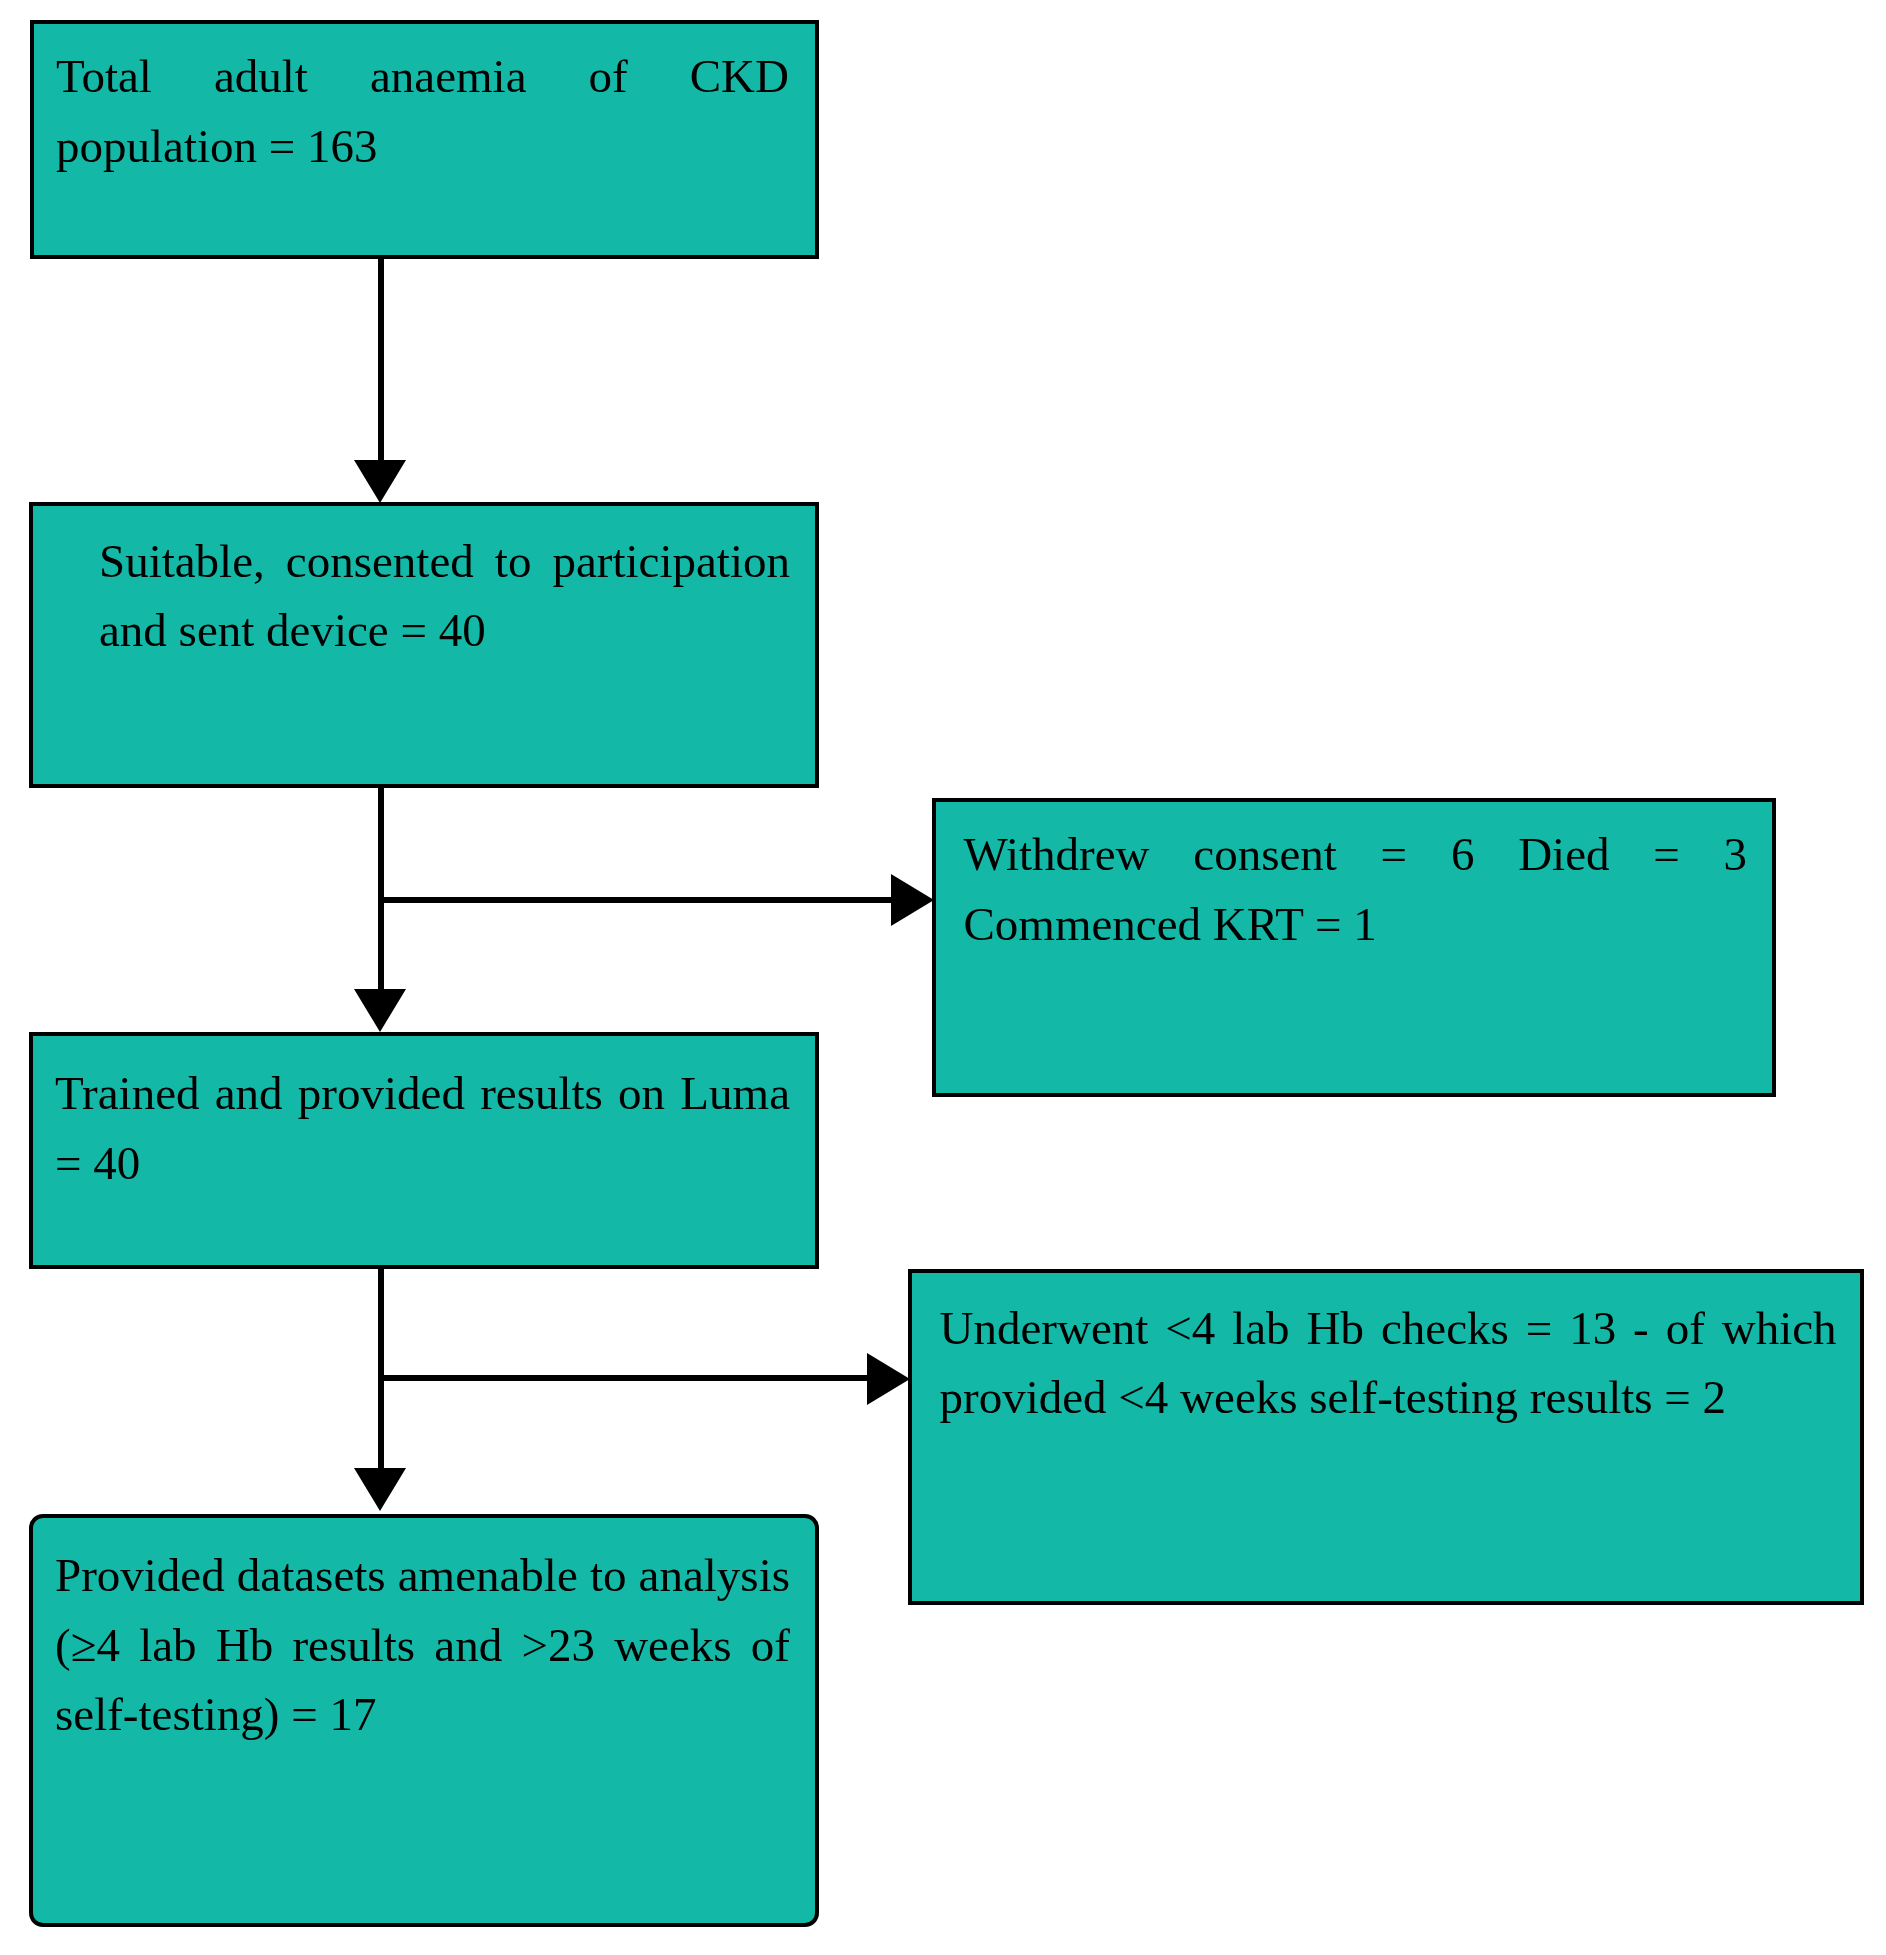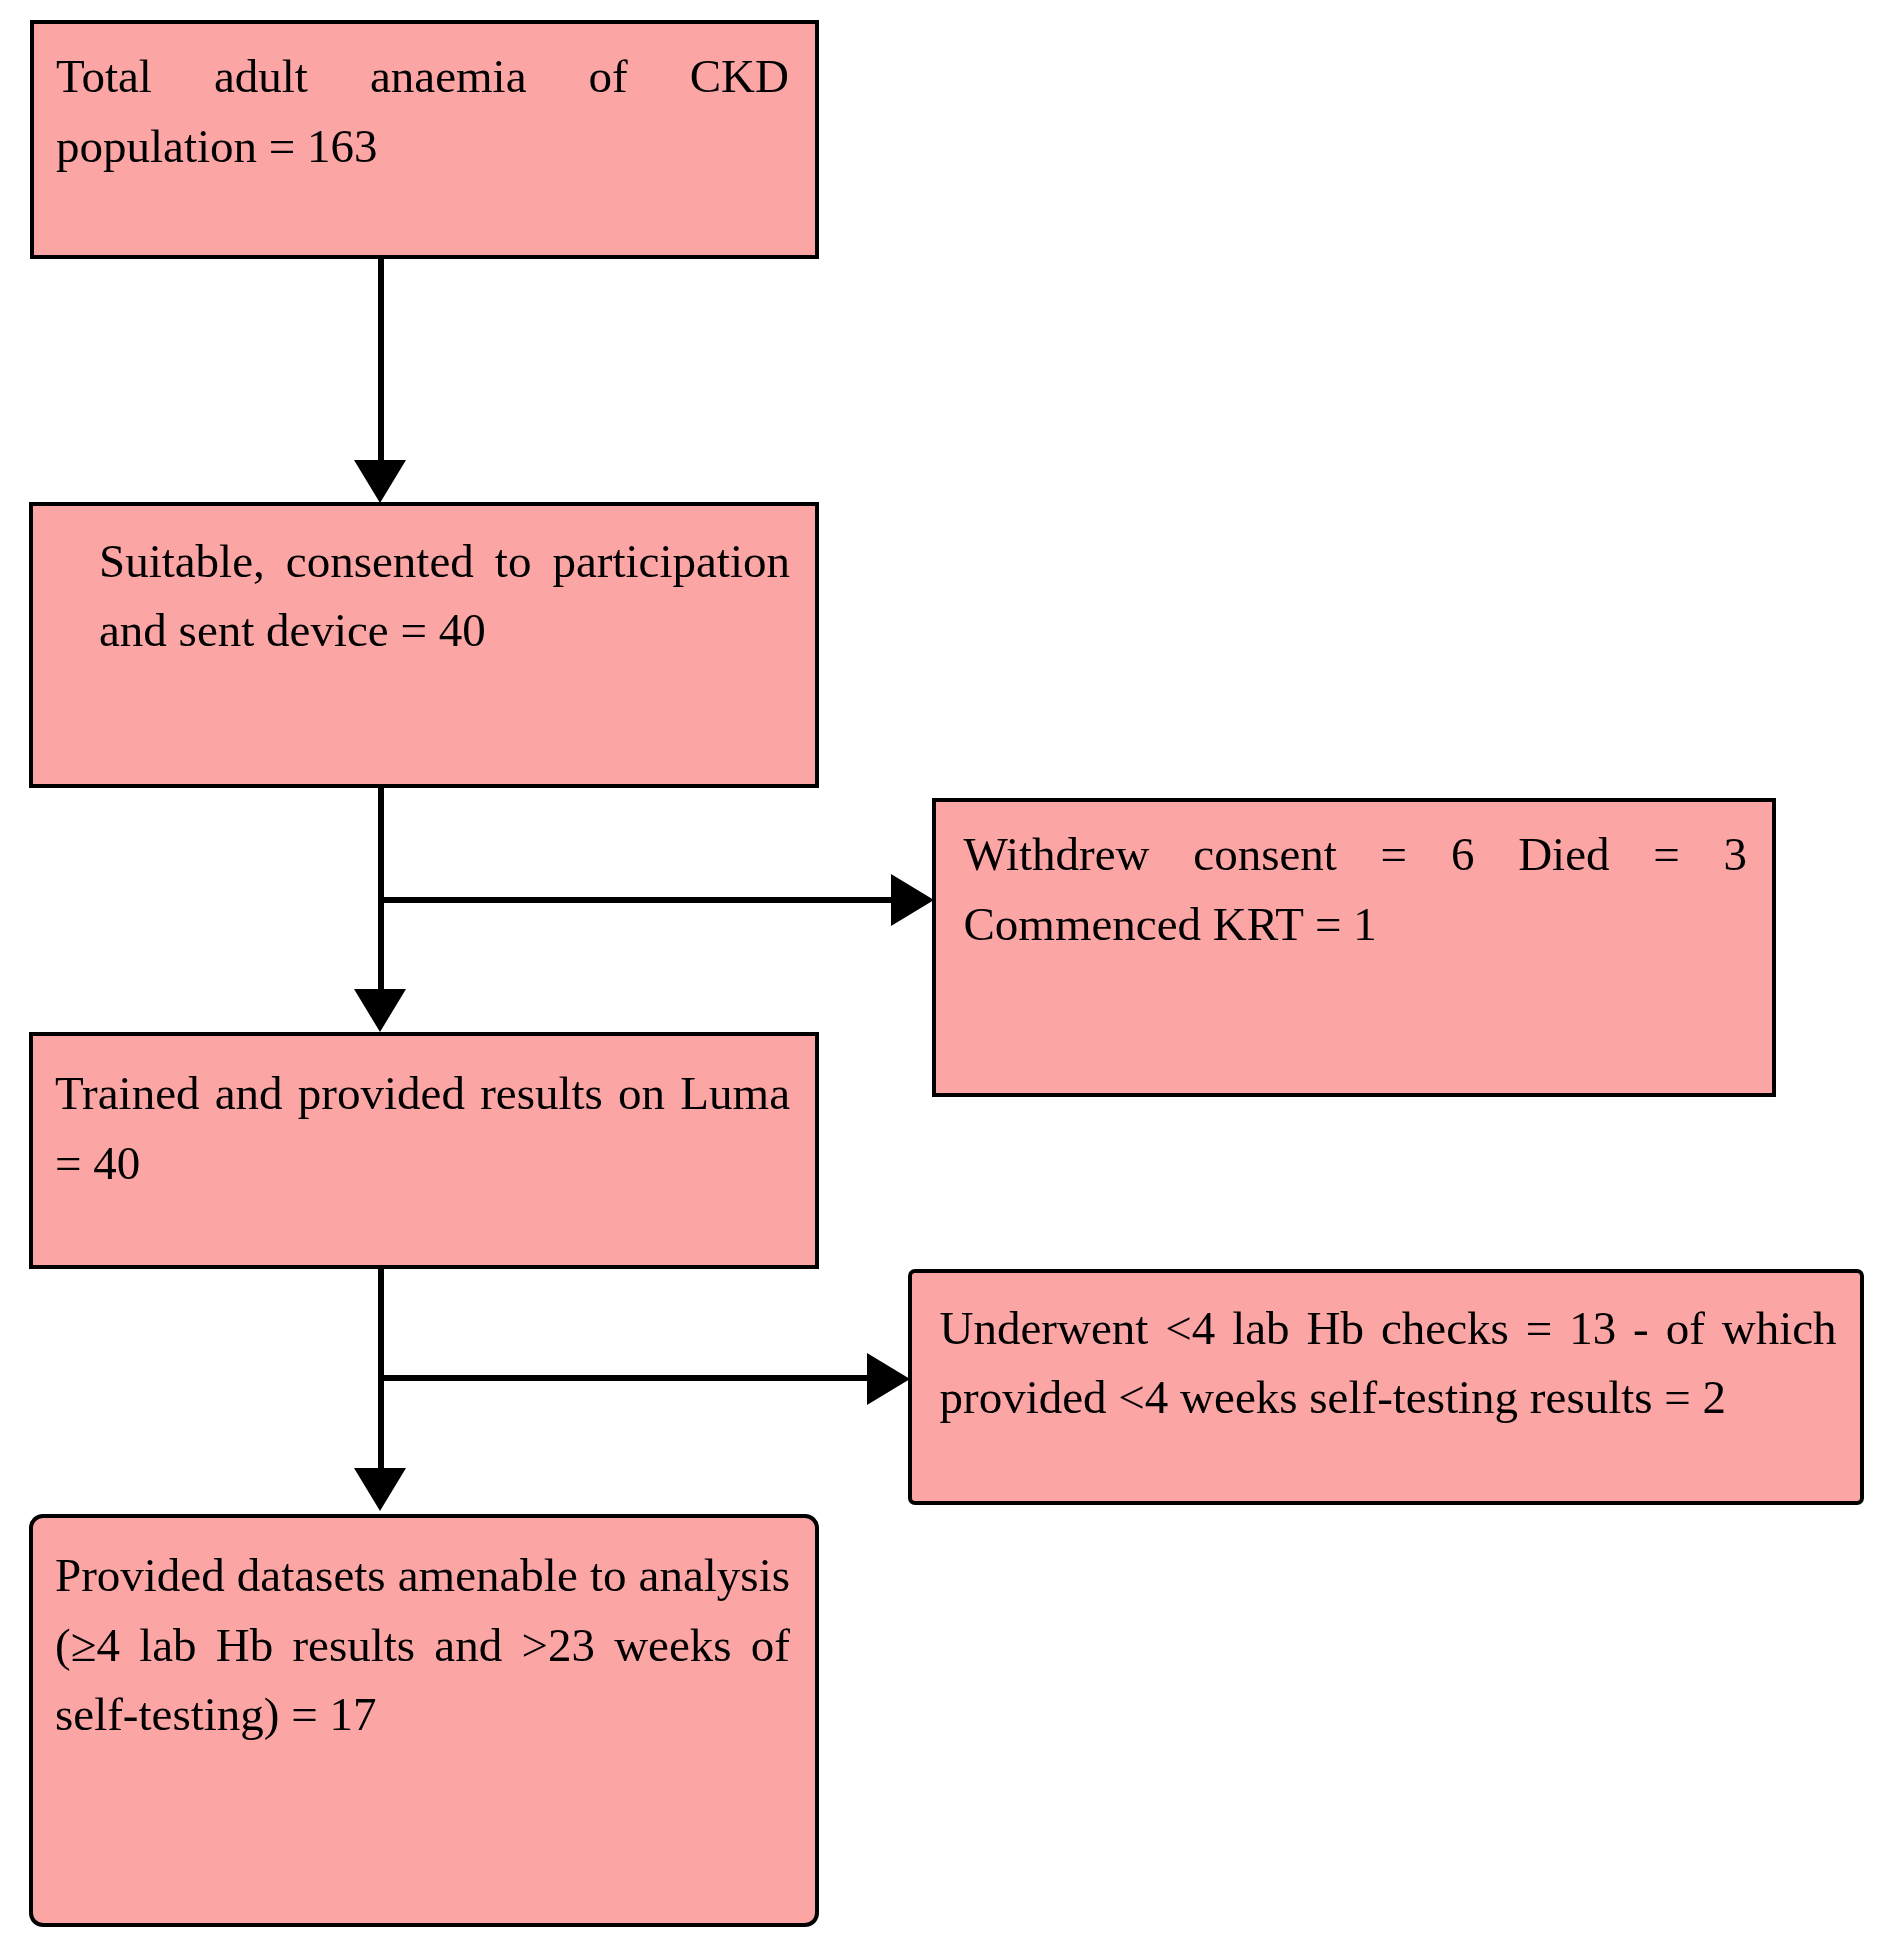--- a/index.html
+++ b/index.html
@@ -16,21 +16,21 @@
     position: relative;
     width: 1887px;
     height: 1955px;
     background: #ffffff;
     overflow: hidden;
   }
   .node {
     position: absolute;
     box-sizing: border-box;
     border: 4.8px solid #000000;
-    background: #fca5a5;
+    background: #14b8a6;
   }
   .node .txt {
     position: absolute;
     left: 0;
     right: 0;
     font-size: 47px;
     line-height: 1.48;
     text-align: justify;
     text-align-last: left;
     -moz-text-align-last: left;
@@ -103,21 +103,21 @@
   <div class="node node-3" style="left:29px; top:1032px; width:790px; height:237px;">
     <div class="txt">Trained and provided results on Luma = 40</div>
   </div>
 
   <div class="vline" style="left:378px; top:1269px; width:6.2px; height:203px;"></div>
   <div class="arrow-down" style="left:354px; top:1468px;"></div>
 
   <div class="hline" style="left:380px; top:1375px; width:523px; height:6.2px;"></div>
   <div class="arrow-right" style="left:867px; top:1353px;"></div>
 
-  <div class="node node-5" style="left:908px; top:1269px; width:956px; height:236px;border-radius:7px;">
+  <div class="node node-5" style="left:908px; top:1269px; width:956px; height:336px;">
     <div class="txt">Underwent &lt;4 lab Hb checks = 13 - of which provided &lt;4 weeks self-testing results = 2</div>
   </div>
 
   <div class="node node-6" style="left:29px; top:1514px; width:790px; height:413px;border-radius:14px;">
     <div class="txt">Provided datasets amenable to analysis (≥4 lab Hb results and &gt;23 weeks of self-testing) = 17</div>
   </div>
 
 </div>
 
 

